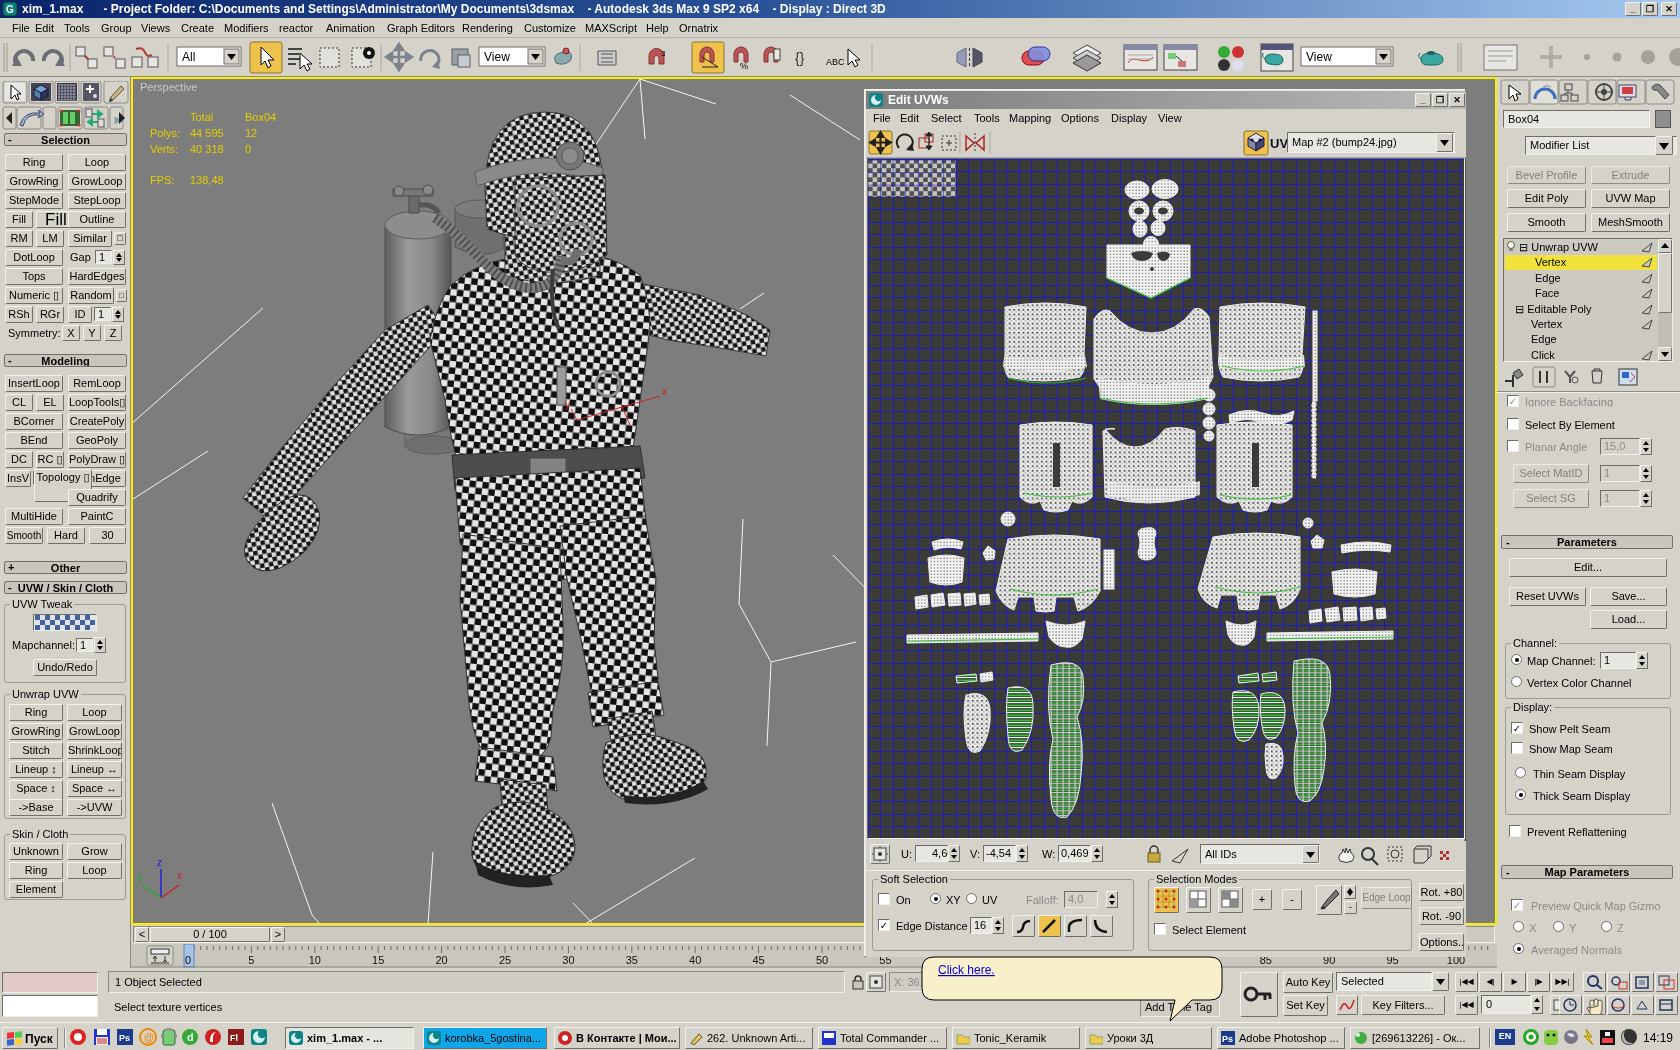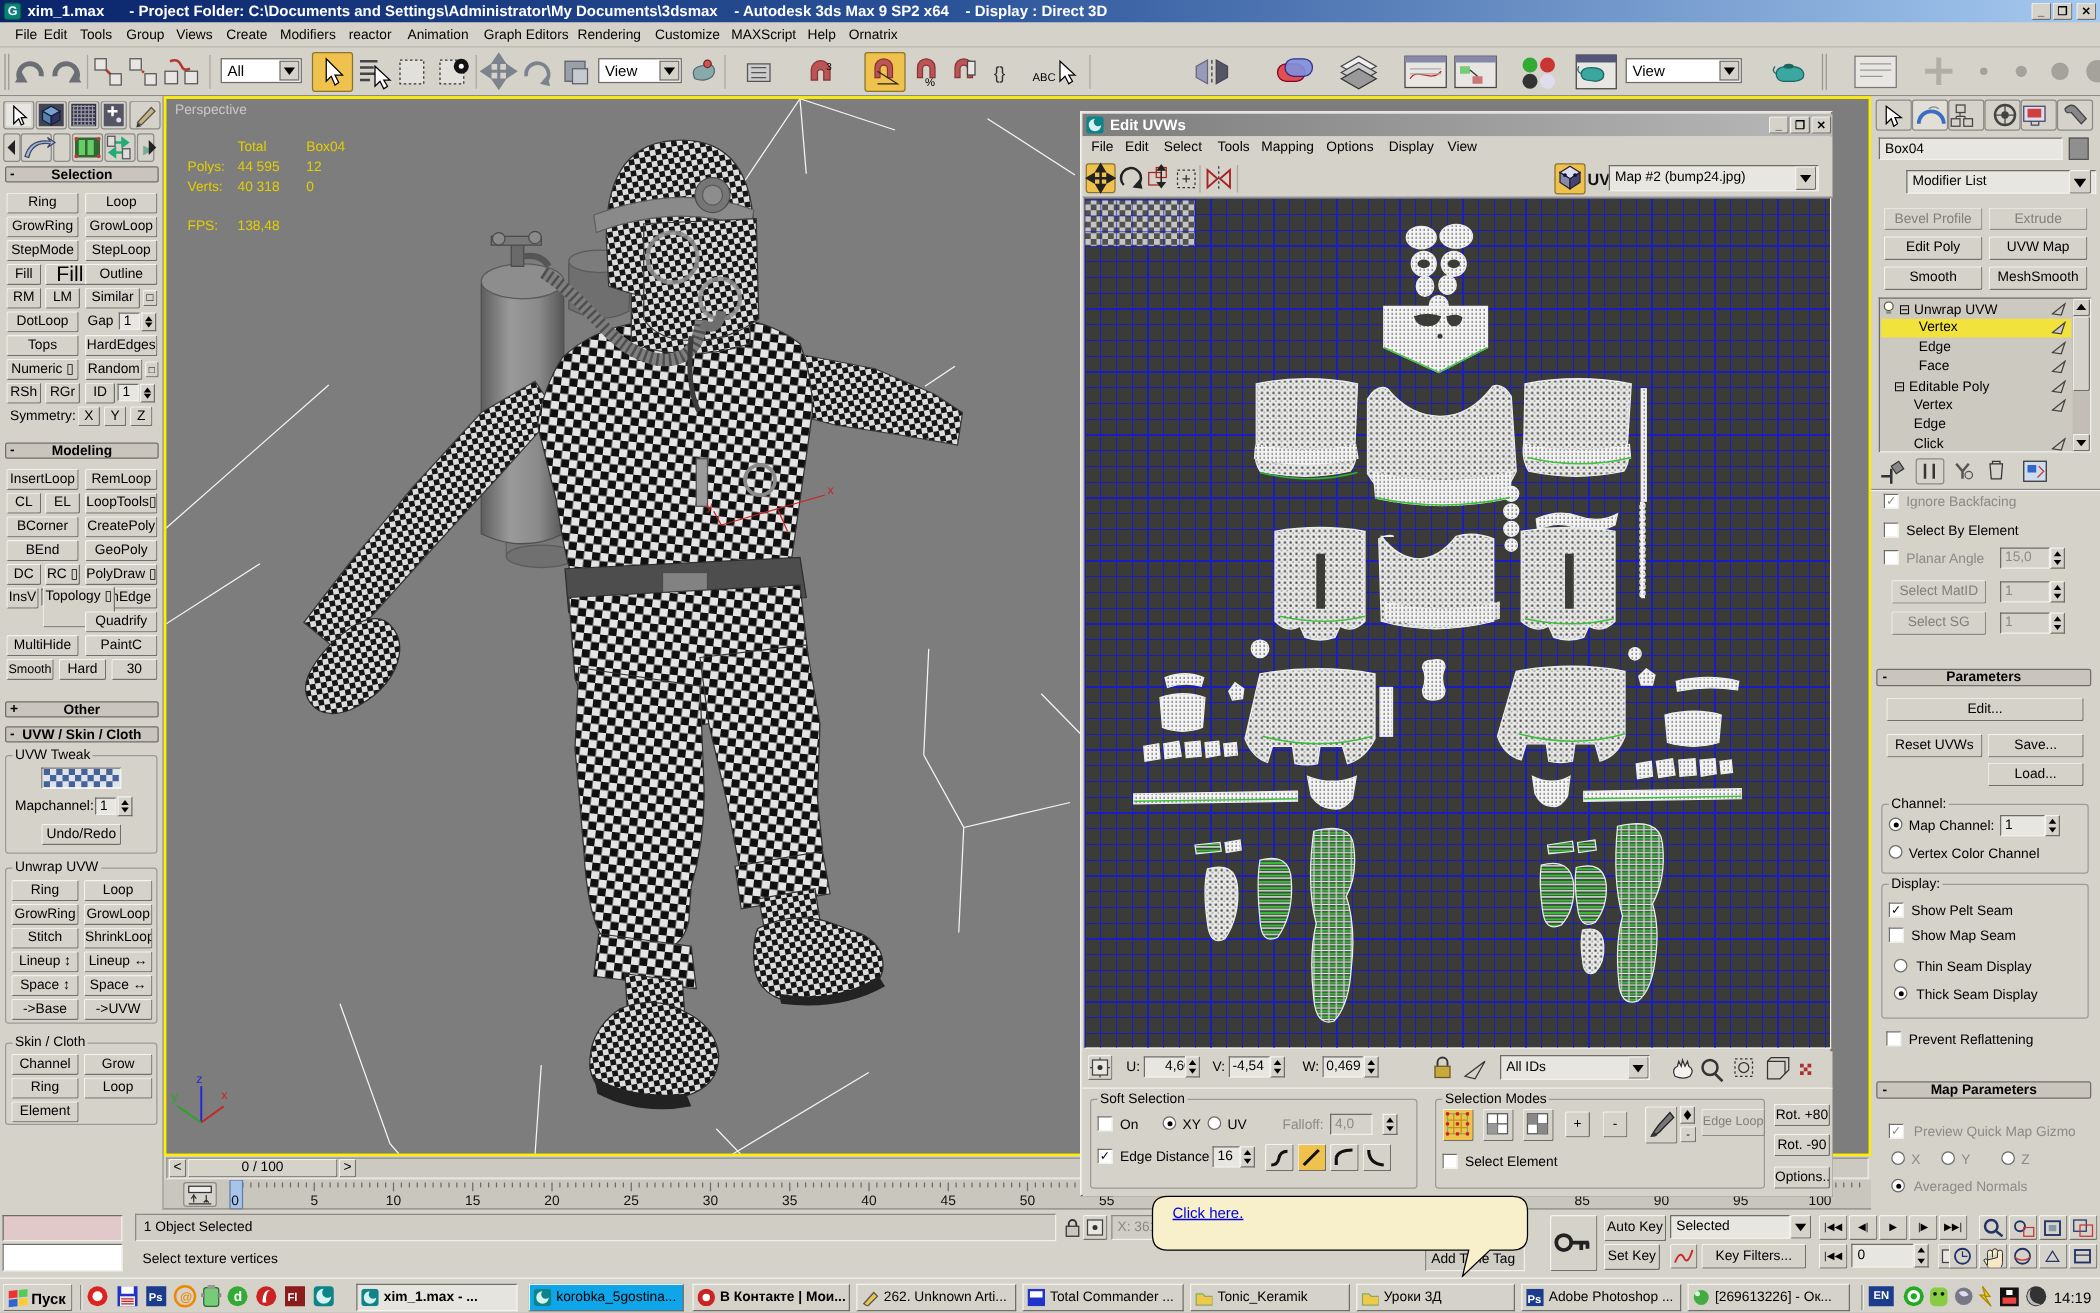--- a/index.html
+++ b/index.html
@@ -361,27 +361,27 @@
 <div class="gb" style="left:4px;top:617px;width:122px;height:125px;"></div>
 <div class="gbl" style="left:10px;top:611px;">Unwrap UVW</div>
 <div class="b" style="left:9px;top:627px;width:54px;height:17px;line-height:15px;font-size:11px;">Ring</div>
 <div class="b" style="left:67px;top:627px;width:55px;height:17px;line-height:15px;font-size:11px;">Loop</div>
 <div class="b" style="left:9px;top:646px;width:54px;height:17px;line-height:15px;font-size:11px;">GrowRing</div>
 <div class="b" style="left:67px;top:646px;width:55px;height:17px;line-height:15px;font-size:11px;">GrowLoop</div>
 <div class="b" style="left:9px;top:665px;width:54px;height:17px;line-height:15px;font-size:11px;">Stitch</div>
 <div class="b" style="left:67px;top:665px;width:55px;height:17px;line-height:15px;font-size:11px;">ShrinkLoop</div>
 <div class="b" style="left:9px;top:684px;width:54px;height:17px;line-height:15px;font-size:11px;">Lineup ↕</div>
 <div class="b" style="left:67px;top:684px;width:55px;height:17px;line-height:15px;font-size:11px;">Lineup ↔</div>
-<div class="b" style="left:9px;top:703px;width:54px;height:17px;line-height:15px;font-size:11px;">Space ↕</div>
+<div class="b" style="left:9px;top:703px;width:54px;height:34px;line-height:15px;font-size:11px;">Space ↕</div>
 <div class="b" style="left:67px;top:703px;width:55px;height:17px;line-height:15px;font-size:11px;">Space ↔</div>
 <div class="b" style="left:9px;top:722px;width:54px;height:17px;line-height:15px;font-size:11px;">-&gt;Base</div>
 <div class="b" style="left:67px;top:722px;width:55px;height:17px;line-height:15px;font-size:11px;">-&gt;UVW</div>
 <div class="gb" style="left:4px;top:757px;width:122px;height:66px;"></div>
 <div class="gbl" style="left:10px;top:751px;">Skin / Cloth</div>
-<div class="b" style="left:9px;top:766px;width:54px;height:17px;line-height:15px;font-size:11px;">Channel</div>
+<div class="b" style="left:9px;top:766px;width:54px;height:17px;line-height:15px;font-size:11px;">Unknown</div>
 <div class="b" style="left:67px;top:766px;width:55px;height:17px;line-height:15px;font-size:11px;">Grow</div>
 <div class="b" style="left:9px;top:785px;width:54px;height:17px;line-height:15px;font-size:11px;">Ring</div>
 <div class="b" style="left:67px;top:785px;width:55px;height:17px;line-height:15px;font-size:11px;">Loop</div>
 <div class="b" style="left:9px;top:804px;width:54px;height:17px;line-height:15px;font-size:11px;">Element</div>
 </div>
 
 <div class="abs" style="left:131px;top:77px;width:1366px;height:848px;background:#ffed00;">
   <svg id="vp" width="1362" height="844" style="position:absolute;left:2px;top:2px;" viewBox="0 0 1362 844">
 <defs>
 <pattern id="ck" width="13" height="13" patternUnits="userSpaceOnUse" patternTransform="rotate(6)">

